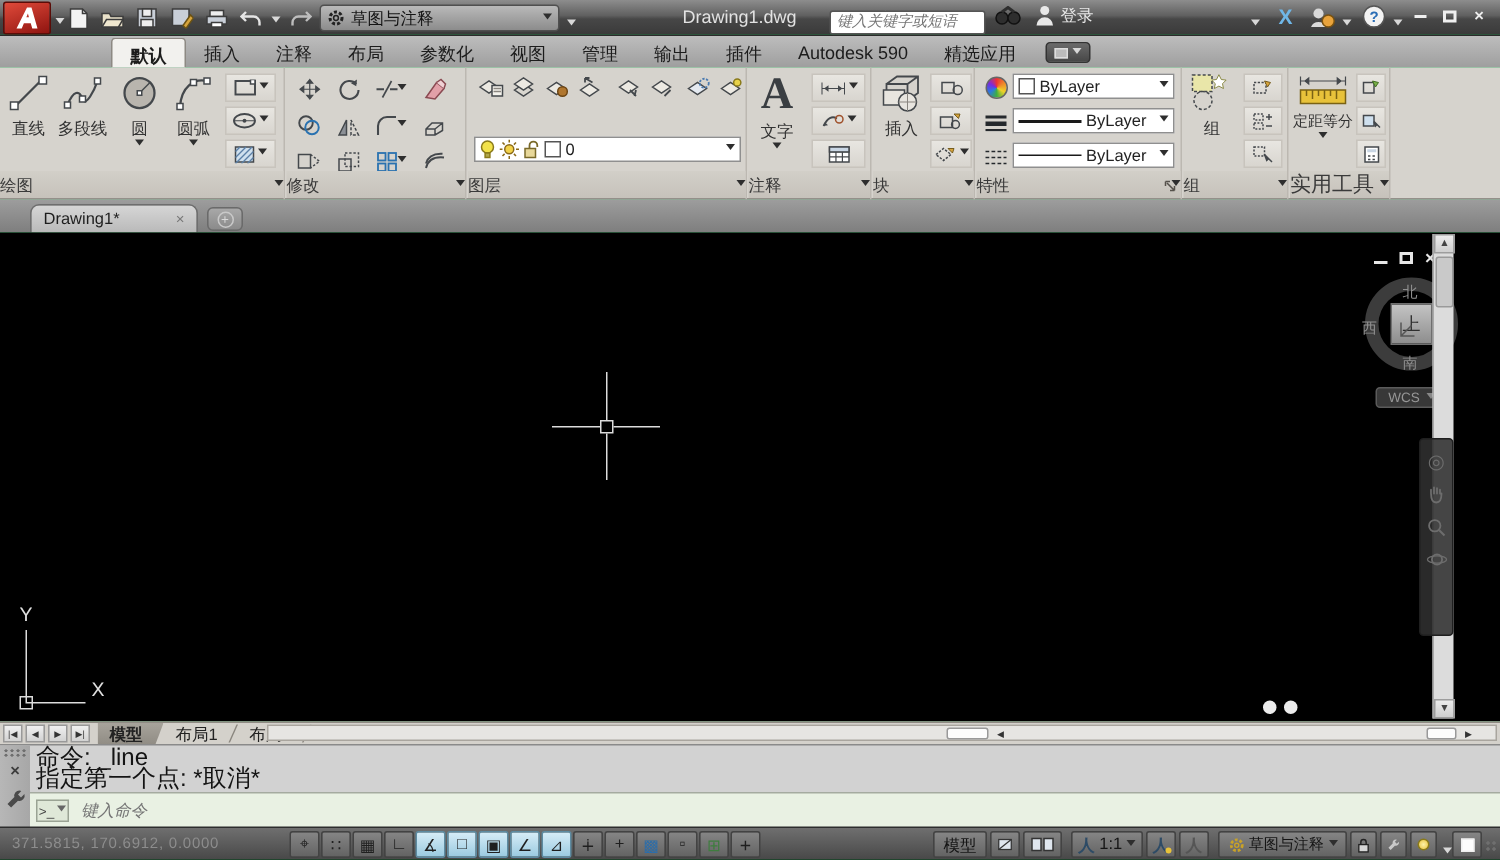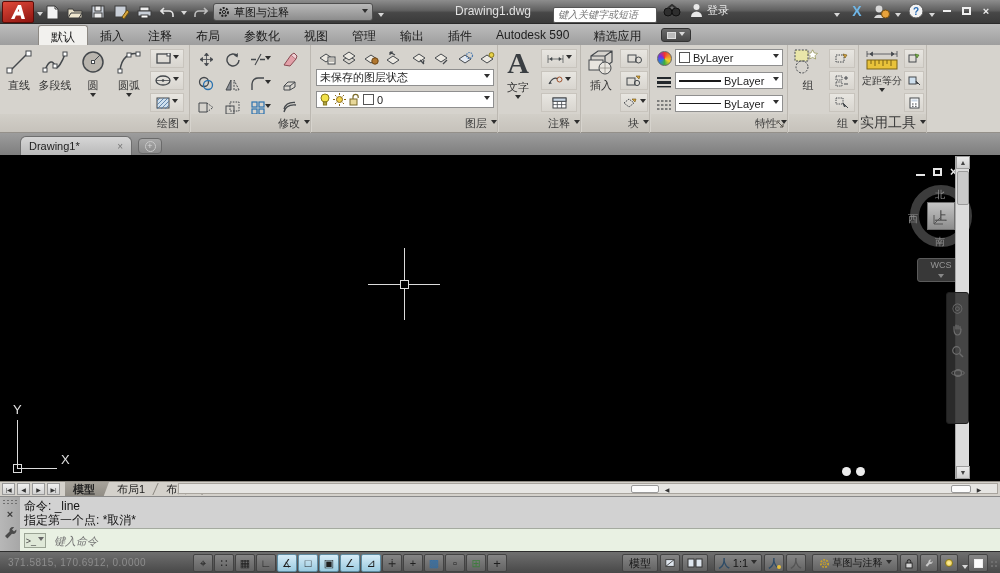--- a/index.html
+++ b/index.html
@@ -15,66 +15,66 @@
   .carDk{width:0;height:0;border:3px solid transparent;border-top:4px solid #2e2e2e;display:inline-block;}
   .wspill{left:213px;top:3px;width:160px;height:18px;background:linear-gradient(180deg,#b9b9b9,#8c8c8c);border:1px solid #4f4f4f;border-radius:3px;display:flex;align-items:center;padding:0 4px;gap:4px;font-size:11px;color:#141414;}
   .title-text{left:398px;top:4px;width:190px;text-align:center;color:#e2e2e2;font-size:12px;}
   .searchbox{left:553px;top:4px;width:104px;height:16px;}
   .searchbox input{width:100%;height:100%;border:1px solid #555;border-radius:2px;font-size:10px;font-style:italic;padding:0 4px;color:#333;background:#fff;}
   .tb-ico{color:#e4e4e4;font-size:11px;display:flex;align-items:center;justify-content:center;}
   .winbtn{width:18px;height:16px;display:flex;align-items:center;justify-content:center;color:#efefef;font-size:11px;font-weight:bold;}
   
   .ribtabs{left:0;top:24px;width:1000px;height:21px;background:linear-gradient(180deg,#bdbdbd,#9e9e9e);display:flex;align-items:flex-end;padding-left:38px;}
   .rtab{height:20px;padding:3px 12px 2px;font-size:12px;color:#1c1c1c;white-space:nowrap;}
-  .rtab.active{background:#f2f1ee;border-radius:3px 3px 0 0;border:1px solid #8d8983;border-bottom:none;font-weight:normal;}
+  .rtab.active{background:#f2f1ee;border-radius:3px 3px 0 0;border:1px solid #8d8983;border-bottom:none;font-weight:bold;margin-left:36px;}
   .ribmin{margin-left:8px;margin-bottom:3px;width:30px;height:14px;background:linear-gradient(180deg,#6a6a6a,#474747);border:1px solid #333;border-radius:3px;display:flex;align-items:center;justify-content:center;gap:3px;}
   
   .ribbon{left:0;top:45px;width:1000px;height:88px;background:#d6d3cd;border-bottom:1px solid #94908a;}
   .panel{position:absolute;top:0;height:88px;border-right:1px solid #bcb8b1;}
-  .plabel{position:absolute;left:0;bottom:1px;width:100%;height:18px;display:flex;align-items:center;justify-content:flex-end;gap:4px;font-size:11px;color:#3a3a3a;background:linear-gradient(180deg,#d2cfc8,#c6c2bb);}
+  .plabel{position:absolute;left:0;bottom:1px;width:100%;height:18px;display:flex;align-items:center;justify-content:space-between;gap:4px;font-size:11px;color:#3a3a3a;background:linear-gradient(180deg,#d2cfc8,#c6c2bb);}
   .rtool{position:absolute;top:3px;width:34px;height:62px;display:flex;flex-direction:column;align-items:center;font-size:11px;color:#333;}
   .rtool .lbl{margin-top:2px;white-space:nowrap;}
   .sbtn{position:absolute;width:34px;height:19px;border:1px solid #c8c4bd;display:flex;align-items:center;justify-content:center;gap:2px;background:linear-gradient(180deg,#e8e6e1,#d8d5cf);}
   .mi{position:absolute;width:22px;height:19px;display:flex;align-items:center;justify-content:center;}
   .dd{position:absolute;height:17px;background:#fff;border:1px solid #8f8f8f;display:flex;align-items:center;font-size:11px;color:#222;padding:0 3px;gap:3px;}
   .dd .sp{flex:1;}
   .wheel{width:15px;height:15px;border-radius:50%;background:conic-gradient(#e33,#ee8a2a,#eed22a,#3fae3f,#2a7ae0,#7a2ae0,#e33);border:1px solid #666;}
   .swatch{width:11px;height:11px;border:1px solid #555;background:#fff;}
   .lineblk{height:2px;background:#1a1a1a;}
   
   .ftrow{left:0;top:133px;width:1000px;height:22px;background:linear-gradient(180deg,#9d9d9d,#7e7e7e);}
   .ftab{left:20px;top:3px;width:112px;height:19px;background:linear-gradient(180deg,#d6d6d6,#b9b9b9);border:1px solid #6e6e6e;border-bottom:none;border-radius:6px 6px 0 0;display:flex;align-items:center;justify-content:space-between;padding:0 8px;font-size:11px;color:#1e1e1e;}
   .ftplus{left:138px;top:5px;width:24px;height:16px;background:linear-gradient(180deg,#a8a8a8,#8a8a8a);border:1px solid #6a6a6a;border-radius:4px;display:flex;align-items:center;justify-content:center;color:#d9d9d9;font-size:11px;}
   
   .canvas{left:0;top:155px;width:1000px;height:326px;background:#000;}
   .xline{background:#dcdcdc;}
   .vcube-lbl{position:absolute;color:#8f8f8f;font-size:10px;}
   .vc-ring{left:910px;top:185px;width:62px;height:62px;border-radius:50%;border:9px solid #3c3c3c;background:transparent;}
   .vc-face{left:927px;top:202px;width:28px;height:28px;background:linear-gradient(180deg,#c4c4c4,#8d8d8d);border:1px solid #6f6f6f;display:flex;align-items:center;justify-content:center;font-size:12px;color:#2e2e2e;}
-  .wcs{left:917px;top:258px;width:48px;height:24px;background:#383838;border:1px solid #5b5b5b;border-radius:3px;display:flex;align-items:center;justify-content:center;gap:4px;font-size:9px;color:#969696;flex-direction:column;}
+  .wcs{left:917px;top:258px;width:48px;height:14px;background:#383838;border:1px solid #5b5b5b;border-radius:3px;display:flex;align-items:center;justify-content:center;gap:4px;font-size:9px;color:#969696;}
   .vsb{left:955px;top:156px;width:14px;height:324px;background:#dcdcdc;border-left:1px solid #a9a9a9;}
   .vsb-btn{position:absolute;left:0;width:14px;height:13px;background:linear-gradient(180deg,#ececec,#cfcfcf);border:1px solid #9d9d9d;display:flex;align-items:center;justify-content:center;font-size:7px;color:#444;}
   .vsb-thumb{position:absolute;left:1px;width:12px;height:34px;background:#c9c9c9;border:1px solid #9a9a9a;border-radius:2px;}
   .navbar{left:946px;top:292px;width:23px;height:132px;background:rgba(48,48,48,.88);border:1px solid #1f1f1f;border-radius:3px;display:flex;flex-direction:column;align-items:center;gap:9px;padding-top:8px;}
   .navico{color:#6d6d6d;font-size:13px;line-height:1;}
   .ucslbl{position:absolute;color:#e0e0e0;font-size:13px;}
   .dot{position:absolute;width:9px;height:9px;border-radius:50%;background:#ececec;}
   
   .lorow{left:0;top:481px;width:1000px;height:15px;background:#d4d1cb;border-top:1px solid #8f8b84;display:flex;align-items:center;}
   .lonav{width:13px;height:12px;margin-left:2px;background:linear-gradient(180deg,#f0f0f0,#d2d2d2);border:1px solid #999;display:flex;align-items:center;justify-content:center;font-size:6px;color:#333;}
   .lotab{font-size:11px;color:#222;padding:0 8px;height:14px;display:flex;align-items:center;}
   .lotab.active{background:linear-gradient(180deg,#a7a39b,#918d85);font-weight:bold;clip-path:polygon(0 0,100% 0,88% 100%,0 100%);padding-right:14px;}
   .loslash{width:1px;height:12px;background:#8a867f;transform:skewX(-24deg);margin:0 2px;}
   .hsb{position:absolute;left:178px;top:483px;width:820px;height:11px;background:#e6e5e2;border:1px solid #a9a59e;}
   .hsb-thumb{position:absolute;top:1px;height:8px;background:#fcfcfc;border:1px solid #999;border-radius:2px;}
   .hsb-btn{position:absolute;top:1px;width:12px;height:8px;display:flex;align-items:center;justify-content:center;font-size:6px;color:#333;}
   
   .cmd{left:0;top:496px;width:1000px;height:55px;background:#d2d2d2;border-top:1px solid #8a8a8a;}
   .cmd-gutter{left:0;top:0;width:20px;height:55px;background:linear-gradient(90deg,#b7b7b7,#a7a7a7);}
-  .cmd-hist{left:24px;top:2px;width:900px;font-family:"DejaVu Sans Mono",monospace;font-size:12px;color:#141414;line-height:14px;}
+  .cmd-hist{left:24px;top:2px;width:900px;font-family:"DejaVu Sans Mono",monospace;font-size:16px;color:#141414;line-height:14px;}
   .cmd-input-row{left:20px;top:31px;width:980px;height:24px;background:#e9f1e3;border-top:1px solid #a5aba0;display:flex;align-items:center;padding-left:4px;gap:6px;}
   .prompt-chip{width:22px;height:15px;background:#dfe8d8;border:1px solid #9aa394;display:flex;align-items:center;justify-content:center;gap:2px;font-size:9px;color:#444;}
   .cmd-input-row input{flex:1;border:none;background:transparent;outline:none;font-size:11px;font-style:italic;color:#55635a;}
   .griddots{width:16px;height:6px;background-image:radial-gradient(#6f6f6f 1px,transparent 1.2px);background-size:4px 3px;}
   
   .statusbar{left:0;top:551px;width:1000px;height:22px;background:linear-gradient(180deg,#6f6f6f,#484848);border-top:1px solid #2d2d2d;}
   .coords{left:8px;top:5px;font-size:10px;color:#8d8d8d;letter-spacing:.5px;}
   .tg{position:absolute;top:2px;width:20px;height:18px;border-radius:2px;display:flex;align-items:center;justify-content:center;font-size:11px;color:#1f1f1f;background:linear-gradient(180deg,#858585,#636363);border:1px solid #434343;}
   .tg.on{background:linear-gradient(180deg,#d6ecf7,#9bcbe0);border:1px solid #5d8ba1;}
   .sbtn2{position:absolute;top:2px;height:18px;border-radius:2px;background:linear-gradient(180deg,#858585,#636363);border:1px solid #434343;display:flex;align-items:center;justify-content:center;font-size:11px;color:#151515;gap:3px;padding:0 4px;}
@@ -407,25 +407,20 @@
             <path d="M2 8 l6-4 6 4-6 4z" fill="#e4e9f0" stroke="#44484c"></path>
             <circle cx="12.5" cy="4.5" r="3" fill="none" stroke="#4a7ab0" stroke-width="1.2" stroke-dasharray="1.5 1"></circle>
           </svg>
         </div>
       <div class="mi" style="left:164px;top:3px">
           <svg width="17" height="14" viewBox="0 0 17 14">
             <path d="M2 8 l6-4 6 4-6 4z" fill="#ece9e2" stroke="#44484c"></path>
             <circle cx="12.5" cy="4" r="2.4" fill="#e8d24a" stroke="#8a7a1a"></circle>
           </svg>
         </div>
-      <div class="dd" style="left:4px;top:24px;width:178px">
-        <span>未保存的图层状态</span>
-          <span class="sp"></span>
-          <span class="carDk"></span>
-      </div>
       <div class="dd" style="left:4px;top:46px;width:178px">
         <svg width="10" height="13" viewBox="0 0 10 13">
             <circle cx="5" cy="5" r="4" fill="#f2e24a" stroke="#8a7a1a"></circle>
             <rect x="3.4" y="9" width="3.2" height="3" fill="#b0a64a" stroke="#8a7a1a"></rect>
           </svg>
         <svg width="13" height="13" viewBox="0 0 13 13">
             <circle cx="6.5" cy="6.5" r="3" fill="#f2d24a" stroke="#8a6a1a"></circle>
             <path d="M6.5 0v2M6.5 11v2M0 6.5h2M11 6.5h2M2 2l1.4 1.4M9.6 9.6L11 11M11 2L9.6 3.4M3.4 9.6L2 11" stroke="#8a6a1a"></path>
           </svg>
         <svg width="11" height="13" viewBox="0 0 11 13">

